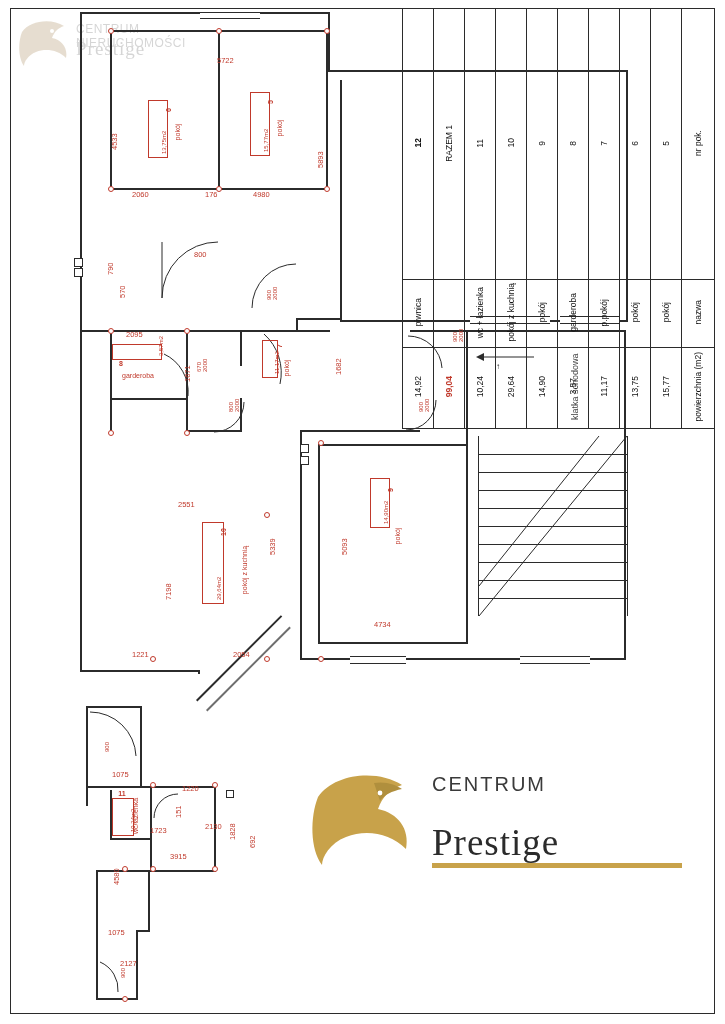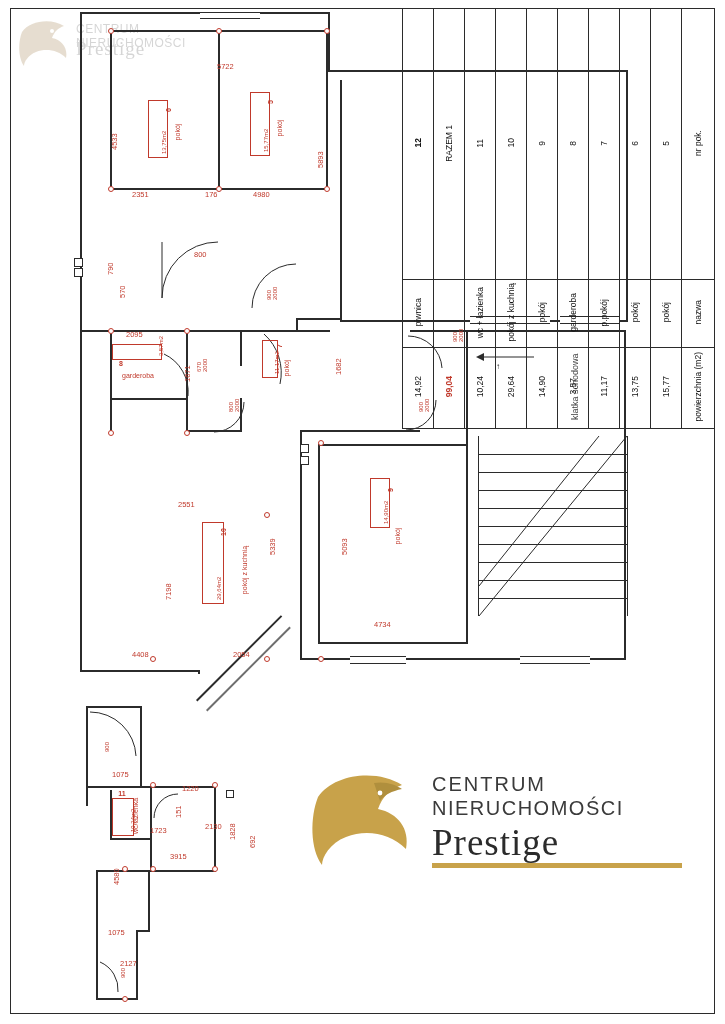--- a/index.html
+++ b/index.html
@@ -205,35 +205,35 @@
   <div class="areabox" style="left:370px;top:478px;width:18px;height:48px;"></div>
   <div class="areatxt" style="left:383px;top:524px;">14,90m2</div>
   <div class="room-label rot" style="left:384px;top:486px;width:14px;font-weight:bold;">9</div>
   <div class="room-label rot" style="left:378px;top:532px;width:40px;">pokój</div>
 
   <div class="areabox" style="left:112px;top:798px;width:20px;height:36px;"></div>
   <div class="room-label" style="left:112px;top:790px;width:20px;font-weight:bold;">11</div>
   <div class="room-label rot" style="left:110px;top:812px;width:52px;">wc/łazienka</div>
   <div class="areatxt" style="left:130px;top:832px;">10,24m2</div>
 
-  <div class="dim" style="left:217px;top:62px;">5722</div>
+  <div class="dim" style="left:217px;top:56px;">5722</div>
   <div class="dimv" style="left:110px;top:150px;">4533</div>
-  <div class="dim" style="left:132px;top:190px;">2351</div>
+  <div class="dim" style="left:132px;top:190px;">2060</div>
   <div class="dim" style="left:253px;top:190px;">4980</div>
   <div class="dimv" style="left:316px;top:168px;">5893</div>
   <div class="dimv" style="left:106px;top:275px;">790</div>
   <div class="dimv" style="left:118px;top:298px;">570</div>
   <div class="dim" style="left:126px;top:330px;">2095</div>
   <div class="dimv" style="left:183px;top:382px;">1671</div>
   <div class="dimv" style="left:334px;top:375px;">1682</div>
   <div class="dim" style="left:178px;top:500px;">2551</div>
   <div class="dimv" style="left:268px;top:555px;">5339</div>
   <div class="dimv" style="left:164px;top:600px;">7198</div>
   <div class="dimv" style="left:340px;top:555px;">5093</div>
-  <div class="dim" style="left:132px;top:650px;">4408</div>
+  <div class="dim" style="left:132px;top:650px;">1221</div>
   <div class="dim" style="left:233px;top:650px;">2054</div>
   <div class="dim" style="left:374px;top:620px;">4734</div>
   <div class="dim" style="left:112px;top:770px;">1075</div>
   <div class="dim" style="left:182px;top:784px;">1220</div>
   <div class="dim" style="left:150px;top:826px;">1723</div>
   <div class="dim" style="left:170px;top:852px;">3915</div>
   <div class="dim" style="left:205px;top:822px;">2130</div>
   <div class="dimv" style="left:228px;top:840px;">1828</div>
   <div class="dimv" style="left:248px;top:848px;">692</div>
   <div class="dimv" style="left:112px;top:885px;">4580</div>
@@ -320,18 +320,17 @@
   </tbody>
     </table>
 
   <div class="logo">
     <svg class="lion" width="112" height="100" viewBox="0 0 112 100">
       <path d="M8 28 C24 4 68 0 92 16 C80 20 72 28 68 40 C88 44 100 60 96 80 C80 64 56 60 36 68 C20 74 12 88 12 96 C0 80 0 48 8 28 Z" fill="#c8a24a"></path>
       <path d="M64 14 C76 12 86 16 92 20 C82 22 74 26 70 32 Z" fill="#b08f3d"></path>
       <circle cx="70" cy="24" r="2.4" fill="#ffffff"></circle>
     </svg>
     <div class="l1">CENTRUM</div>
-    <div class="l2">NIERUCHOMOŚCI</div>
     <div class="l3">Prestige</div>
     <div class="stripe"></div>
   </div>
 
 </div>
 
 </body></html>

